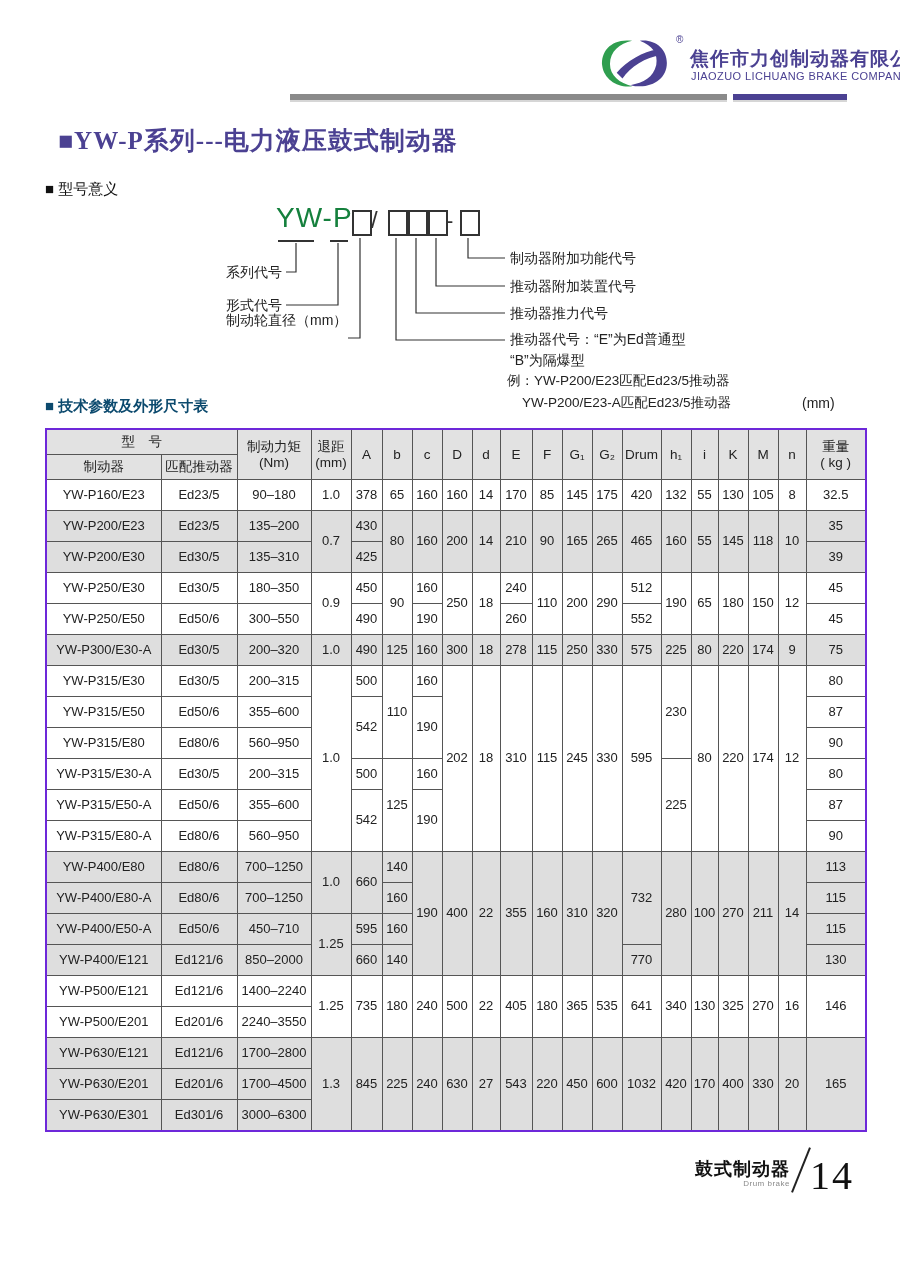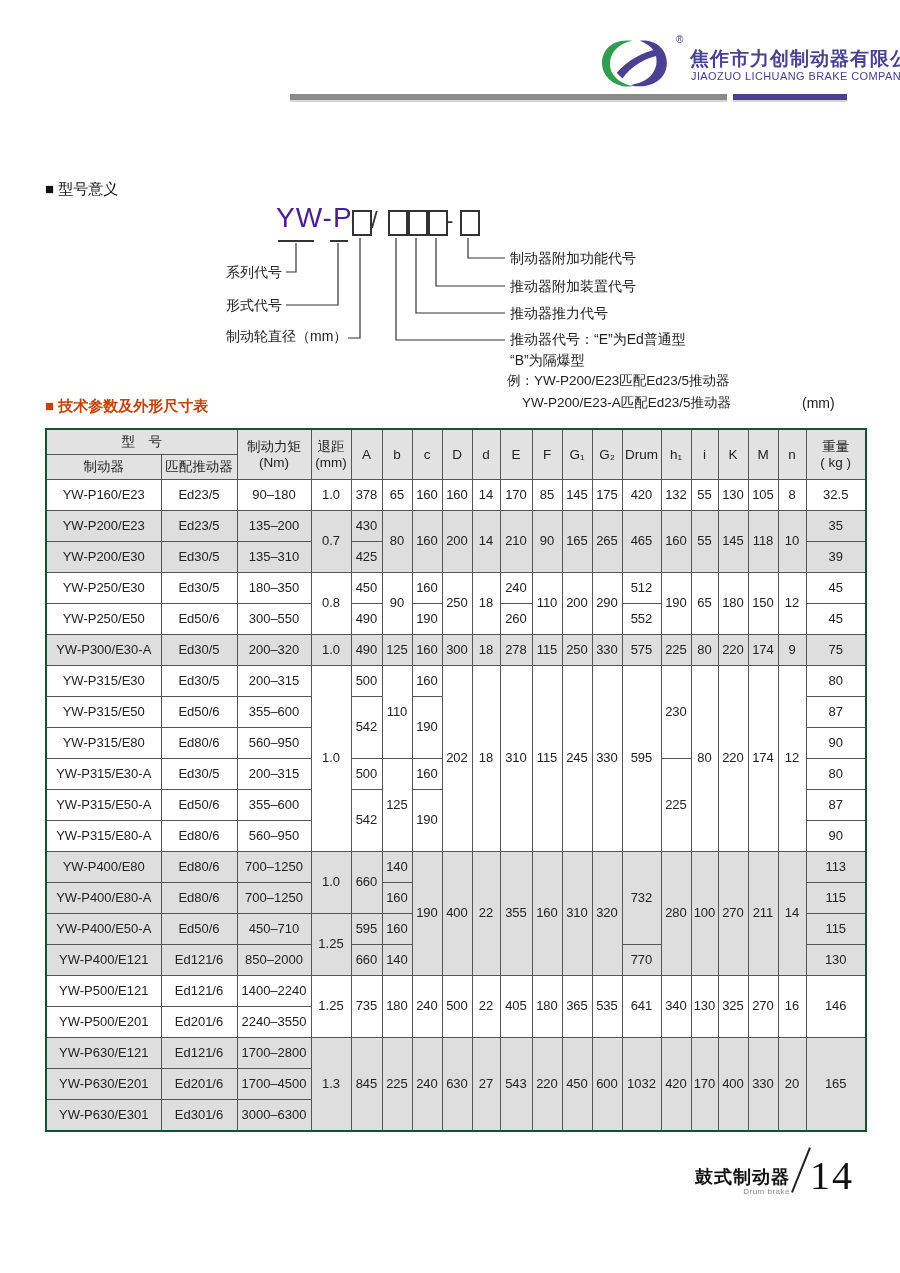--- a/index.html
+++ b/index.html
@@ -11,49 +11,49 @@
   .reg-mark{position:absolute;left:80px;top:0;font-size:10px;color:#4b4192;}
   .company-cn{position:absolute;left:94px;top:12px;font-size:19px;font-weight:bold;color:#4b4192;letter-spacing:1px;white-space:nowrap;}
   .company-en{position:absolute;left:95px;top:36px;font-size:11px;color:#4b4192;letter-spacing:.4px;white-space:nowrap;}
   .rule-gray{position:absolute;left:290px;top:94px;width:437px;height:6px;background:#8a8a8a;border-bottom:2px solid #d6d6d6;}
   .rule-purple{position:absolute;left:733px;top:94px;width:114px;height:6px;background:#4b4192;border-bottom:2px solid #d6d6d6;}
   
   .title-cn{position:absolute;left:58px;top:124px;font-size:25px;font-weight:bold;color:#4b4192;letter-spacing:1px;font-family:"Liberation Serif","DejaVu Serif",serif;white-space:nowrap;}
   .title-en{position:absolute;left:86px;top:155px;font-size:17px;font-weight:bold;color:#4b4192;font-family:"Liberation Serif","DejaVu Serif",serif;white-space:nowrap;}
   .sec1{position:absolute;left:45px;top:180px;font-size:15px;font-weight:normal;color:#111;}
   
-  .model-prefix{position:absolute;left:276px;top:202px;font-size:28px;font-weight:500;letter-spacing:1px;color:#4c1d95;}
+  .model-prefix{position:absolute;left:276px;top:202px;font-size:28px;font-weight:500;letter-spacing:1px;color:#15803d;}
   .mbox{position:absolute;top:210px;width:16px;height:22px;border:2px solid #333;}
   .b1{left:352px}.b2{left:388px}.b3{left:408px}.b4{left:428px}.b5{left:460px}
   .mslash{position:absolute;left:371px;top:206px;font-size:24px;color:#333;}
   .mdash{position:absolute;left:446px;top:208px;font-size:22px;color:#333;}
   .ul{position:absolute;height:2px;background:#333;top:240px;}
   .ul-yw{left:278px;width:36px;}
   .ul-p{left:330px;width:18px;}
   .dg-svg{position:absolute;left:0;top:0;width:900px;height:420px;pointer-events:none;}
   .dlab{position:absolute;font-size:14px;color:#222;white-space:nowrap;}
-  .l1{left:226px;top:264px}.l2{left:226px;top:297px}.l3{left:226px;top:328px}
+  .l1{left:226px;top:264px}.l2{left:226px;top:297px}.l3{left:226px;top:312px}
   .r1{left:510px;top:250px}.r2{left:510px;top:278px}.r3{left:510px;top:305px}
   .r4{left:510px;top:331px}.r5{left:510px;top:352px}
   .ex1{position:absolute;left:507px;top:372px;font-size:13.5px;color:#222;white-space:nowrap;}
   .ex2{position:absolute;left:522px;top:394px;font-size:13.5px;color:#222;white-space:nowrap;}
   .unit-mm{position:absolute;left:802px;top:395px;font-size:14px;color:#222;}
-  .sec2{position:absolute;left:45px;top:397px;font-size:15px;font-weight:bold;color:#c2410c;}
+  .sec2{position:absolute;left:45px;top:397px;font-size:15px;font-weight:bold;color:#0c4a6e;}
   
   .spec-table{position:absolute;left:45px;top:428px;width:820px;border-collapse:collapse;table-layout:fixed;
-              border:2px solid #14532d;font-size:13px;color:#222;}
+              border:2px solid #6d28d9;font-size:13px;color:#222;}
   .spec-table th,.spec-table td{border:1px solid #555;text-align:center;vertical-align:middle;padding:0 1px;
               overflow:hidden;white-space:pre-line;line-height:1.15;}
   .spec-table thead th{background:#e2e2e2;font-weight:normal;font-size:13.5px;height:24px;}
   .spec-table tbody td{height:30px;background:#fff;}
   .spec-table tbody tr.shade td{background:#dedede;}
   
   .note{position:absolute;left:42px;top:1120px;font-size:14.5px;font-weight:bold;color:#111;letter-spacing:.5px;}
   .footer{position:absolute;right:46px;top:1146px;display:flex;align-items:flex-end;}
-  .f-stack{text-align:right;}
+  .f-stack{text-align:right;margin-bottom:8px;}
   .f-cn{font-size:18px;font-weight:bold;color:#111;letter-spacing:1px;}
   .f-en{font-size:8px;color:#8a8a8a;margin-top:-2px;letter-spacing:.5px;}
   .f-slash{width:2px;height:48px;background:#222;transform:rotate(22deg);margin:0 8px 2px 10px;}
   .f-page{font-size:40px;font-family:"Liberation Serif","DejaVu Serif",serif;color:#111;letter-spacing:2px;line-height:1;}
 </style>
 </head>
 <body>
 
 <div class="page">
 
@@ -63,20 +63,21 @@
       <path d="M34 51 C55 56 72 45 72 28 C72 13 59 3 44 5 C57 10 63 18 61 30 C58 43 48 48 34 51 Z" fill="#4b4192"></path>
       <path d="M20 38 C30 26 48 16 62 14 L66 20 C50 22 34 32 26 44 Z" fill="#4b4192"></path>
     </svg>
     <span class="reg-mark">®</span>
     <div class="company-cn">焦作市力创制动器有限公司</div>
     <div class="company-en">JIAOZUO LICHUANG BRAKE COMPANY</div>
   </div>
   <div class="rule-gray"></div>
   <div class="rule-purple"></div>
 
+  <div class="title-cn">■YW-P系列---电力液压鼓式制动器</div>
   <div class="sec1">■ 型号意义</div>
 
   <div class="model-prefix">YW-P</div>
   <div class="mbox b1"></div>
   <span class="mslash">/</span>
   <div class="mbox b2"></div>
   <div class="mbox b3"></div>
   <div class="mbox b4"></div>
   <span class="mdash">-</span>
   <div class="mbox b5"></div>
@@ -211,21 +212,21 @@
           <td>YW-P200/E30</td>
           <td>Ed30/5</td>
           <td>135–310</td>
           <td>425</td>
           <td>39</td>
         </tr>
         <tr>
           <td>YW-P250/E30</td>
           <td>Ed30/5</td>
           <td>180–350</td>
-          <td rowspan="2">0.8</td>
+          <td rowspan="2">0.9</td>
           <td>450</td>
           <td rowspan="2">90</td>
           <td>160</td>
           <td rowspan="2">250</td>
           <td rowspan="2">18</td>
           <td>240</td>
           <td rowspan="2">110</td>
           <td rowspan="2">200</td>
           <td rowspan="2">290</td>
           <td>512</td>

